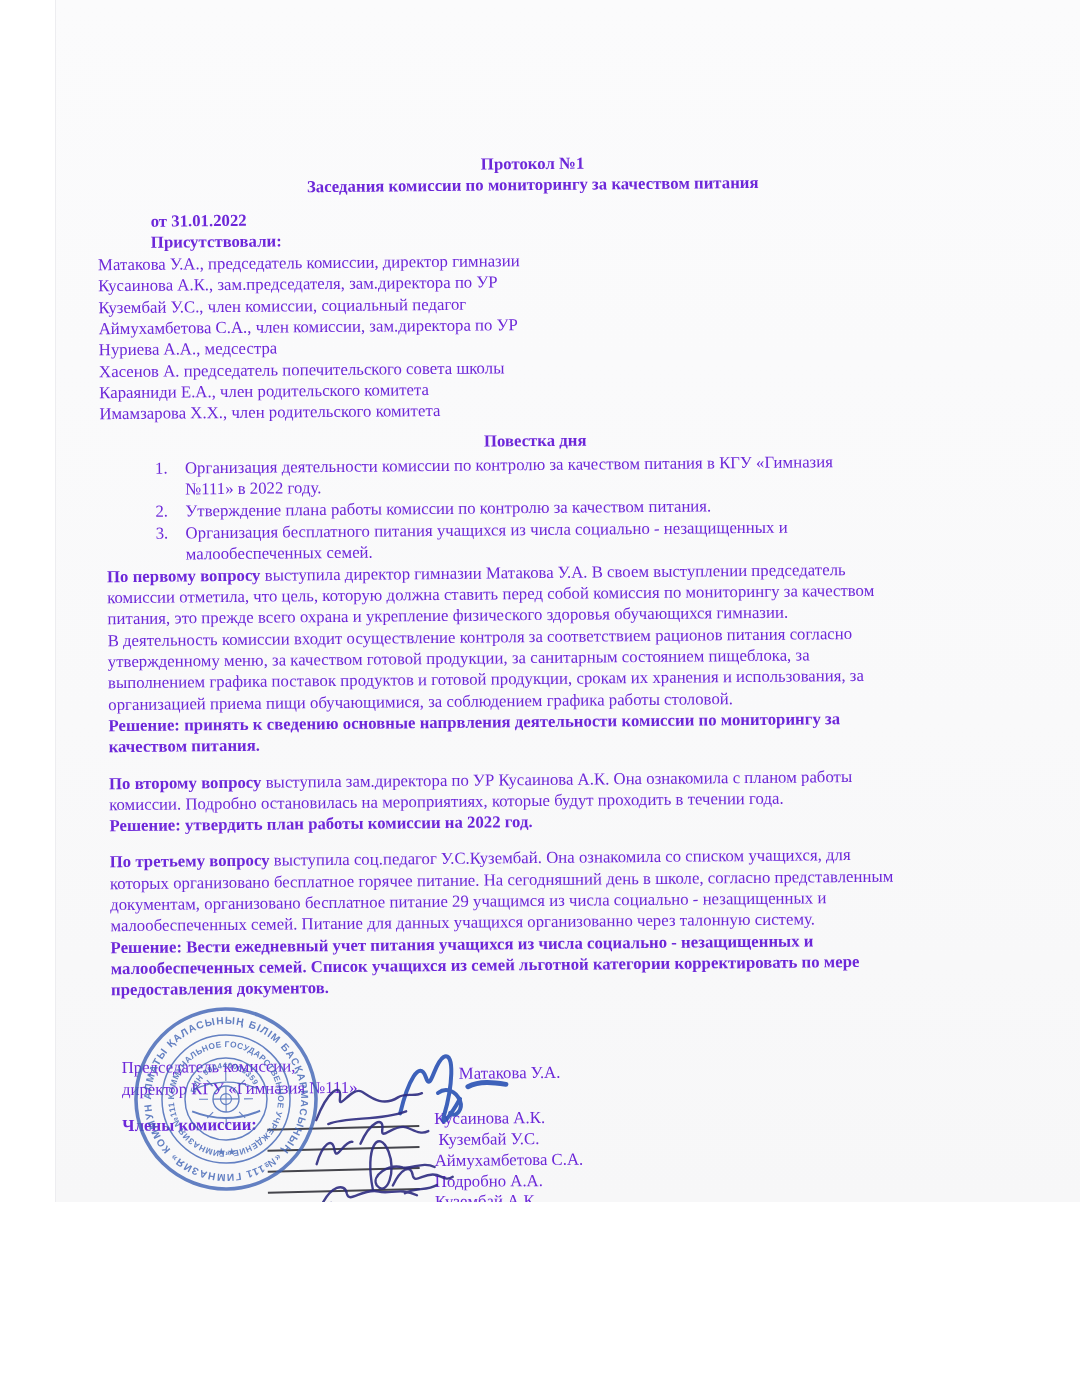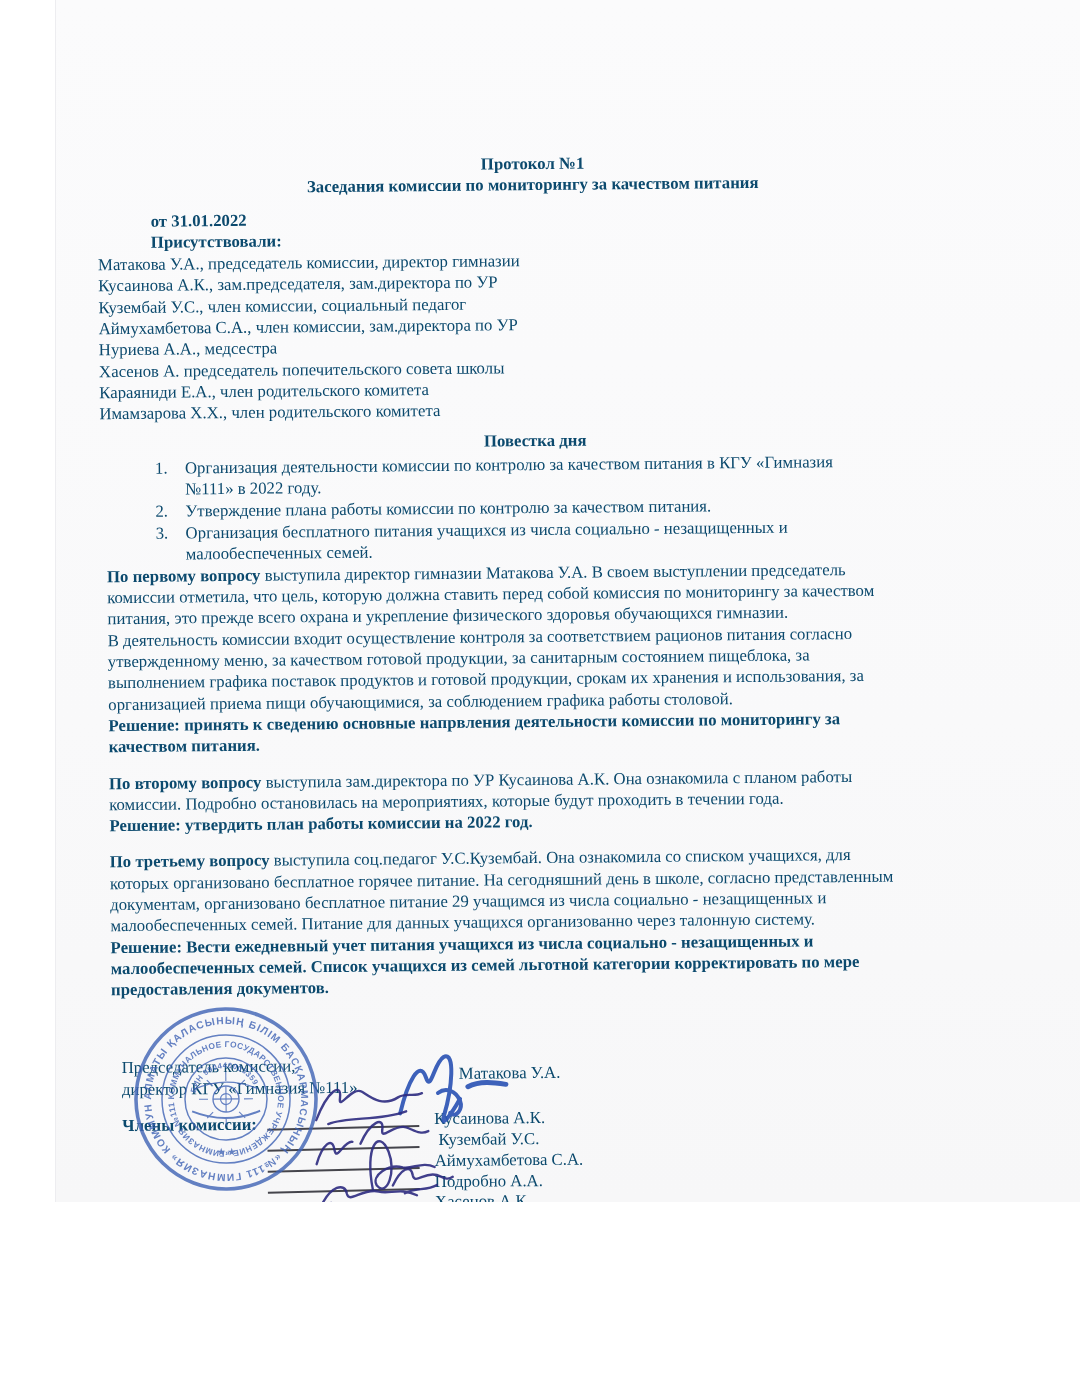--- a/index.html
+++ b/index.html
@@ -1,20 +1,20 @@
 <!DOCTYPE html>
 <html lang="ru"><head>
 <meta charset="utf-8">
 <style>
   html,body { margin:0; padding:0; background:#ffffff; }
   .page {
     position:relative; width:1080px; height:1202px;
     background:#ffffff; overflow:hidden;
     font-family:"Liberation Serif", serif;
-    color:#0c4a6e;
+    color:#6d28d9;
   }
   .paper {
     position:absolute; left:55px; top:0; right:0; bottom:0;
     background:linear-gradient(180deg,#fbfbfc 0%, #f9f9fa 60%, #f7f7f8 100%);
     border-left:1px solid #ededf0;
   }
   .content {
     position:absolute; left:0; top:0; width:1080px; height:1374px;
     transform:rotate(-0.55deg); transform-origin:540px 680px;
   }
@@ -123,21 +123,21 @@
       <div class="sigline" style="top:127px;"></div>
       <div class="sigline" style="top:148px;"></div>
       <div class="sigline" style="top:168px;"></div>
       <div class="sigline" style="top:188px;"></div>
       <div class="sigline" style="top:209px;"></div>
 
       <div class="abs" style="left:330px; top:68px;">Кусаинова А.К.</div>
       <div class="abs" style="left:334px; top:89px;">Кузембай У.С.</div>
       <div class="abs" style="left:330px; top:110px;">Аймухамбетова С.А.</div>
       <div class="abs" style="left:330px; top:131px;">Подробно А.А.</div>
-      <div class="abs" style="left:330px; top:151px;">Хасенов А.К.</div>
+      <div class="abs" style="left:330px; top:151px;">Кузембай А.К.</div>
       <div class="abs" style="left:330px; top:171px;">Караяниди Е.А.</div>
       <div class="abs" style="left:330px; top:192px;">Имамзарова Х.Х.</div>
 
       <svg class="chair-sig-svg" width="160" height="95" viewBox="0 0 160 95">
         <g fill="none" stroke="#2d54b5" stroke-width="4" stroke-linecap="round" opacity="0.92">
           <path d="M14,66 C22,34 34,12 40,30 C45,46 48,16 58,10 C70,4 66,42 58,68 C53,84 66,66 74,52"></path>
           <path d="M52,46 C60,40 70,44 74,54 C77,62 70,72 64,66"></path>
           <path d="M82,40 C94,34 108,36 120,38" stroke-width="5"></path>
         </g>
       </svg>

